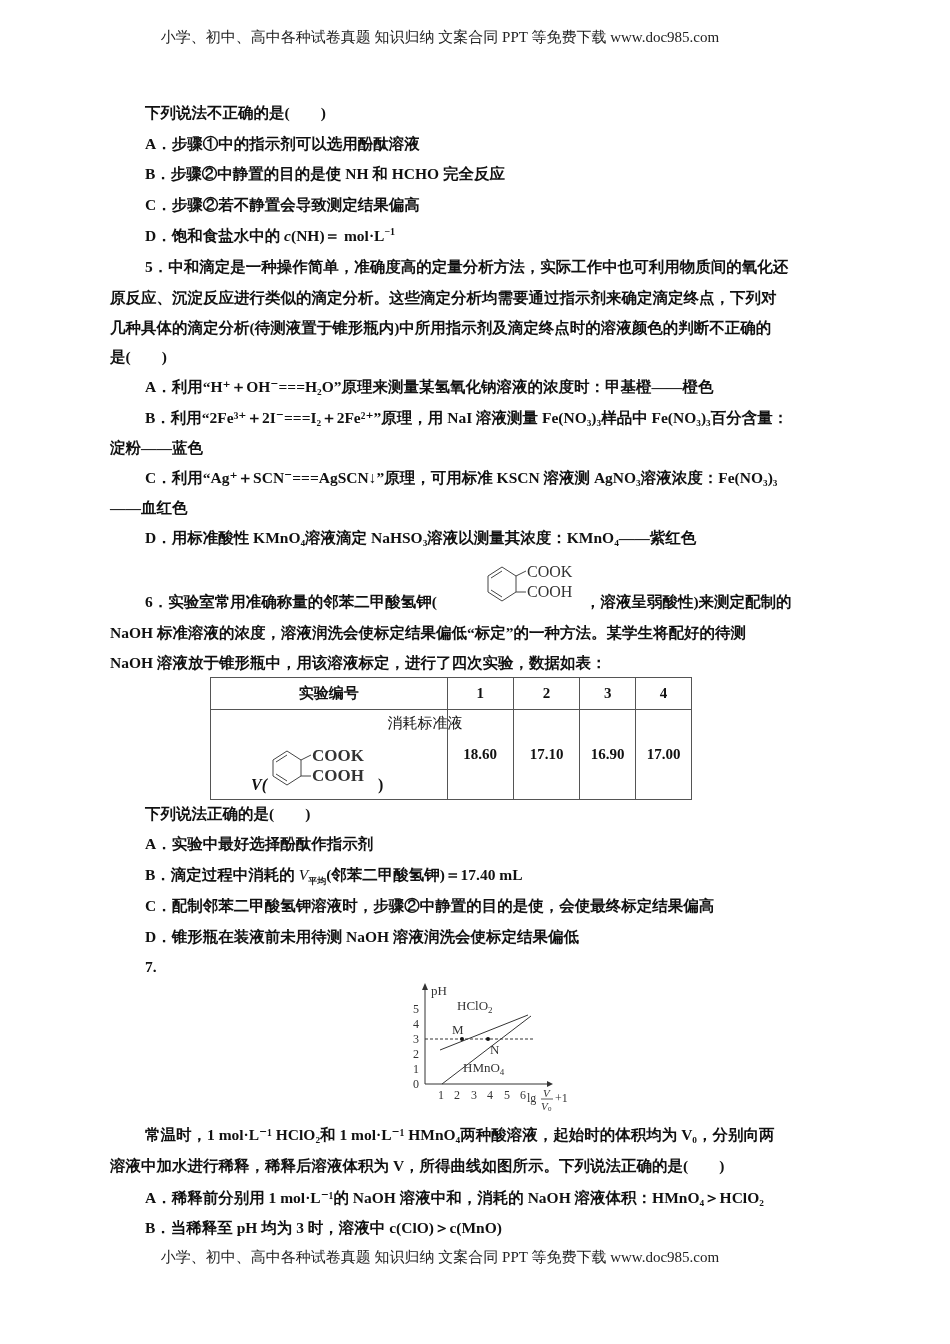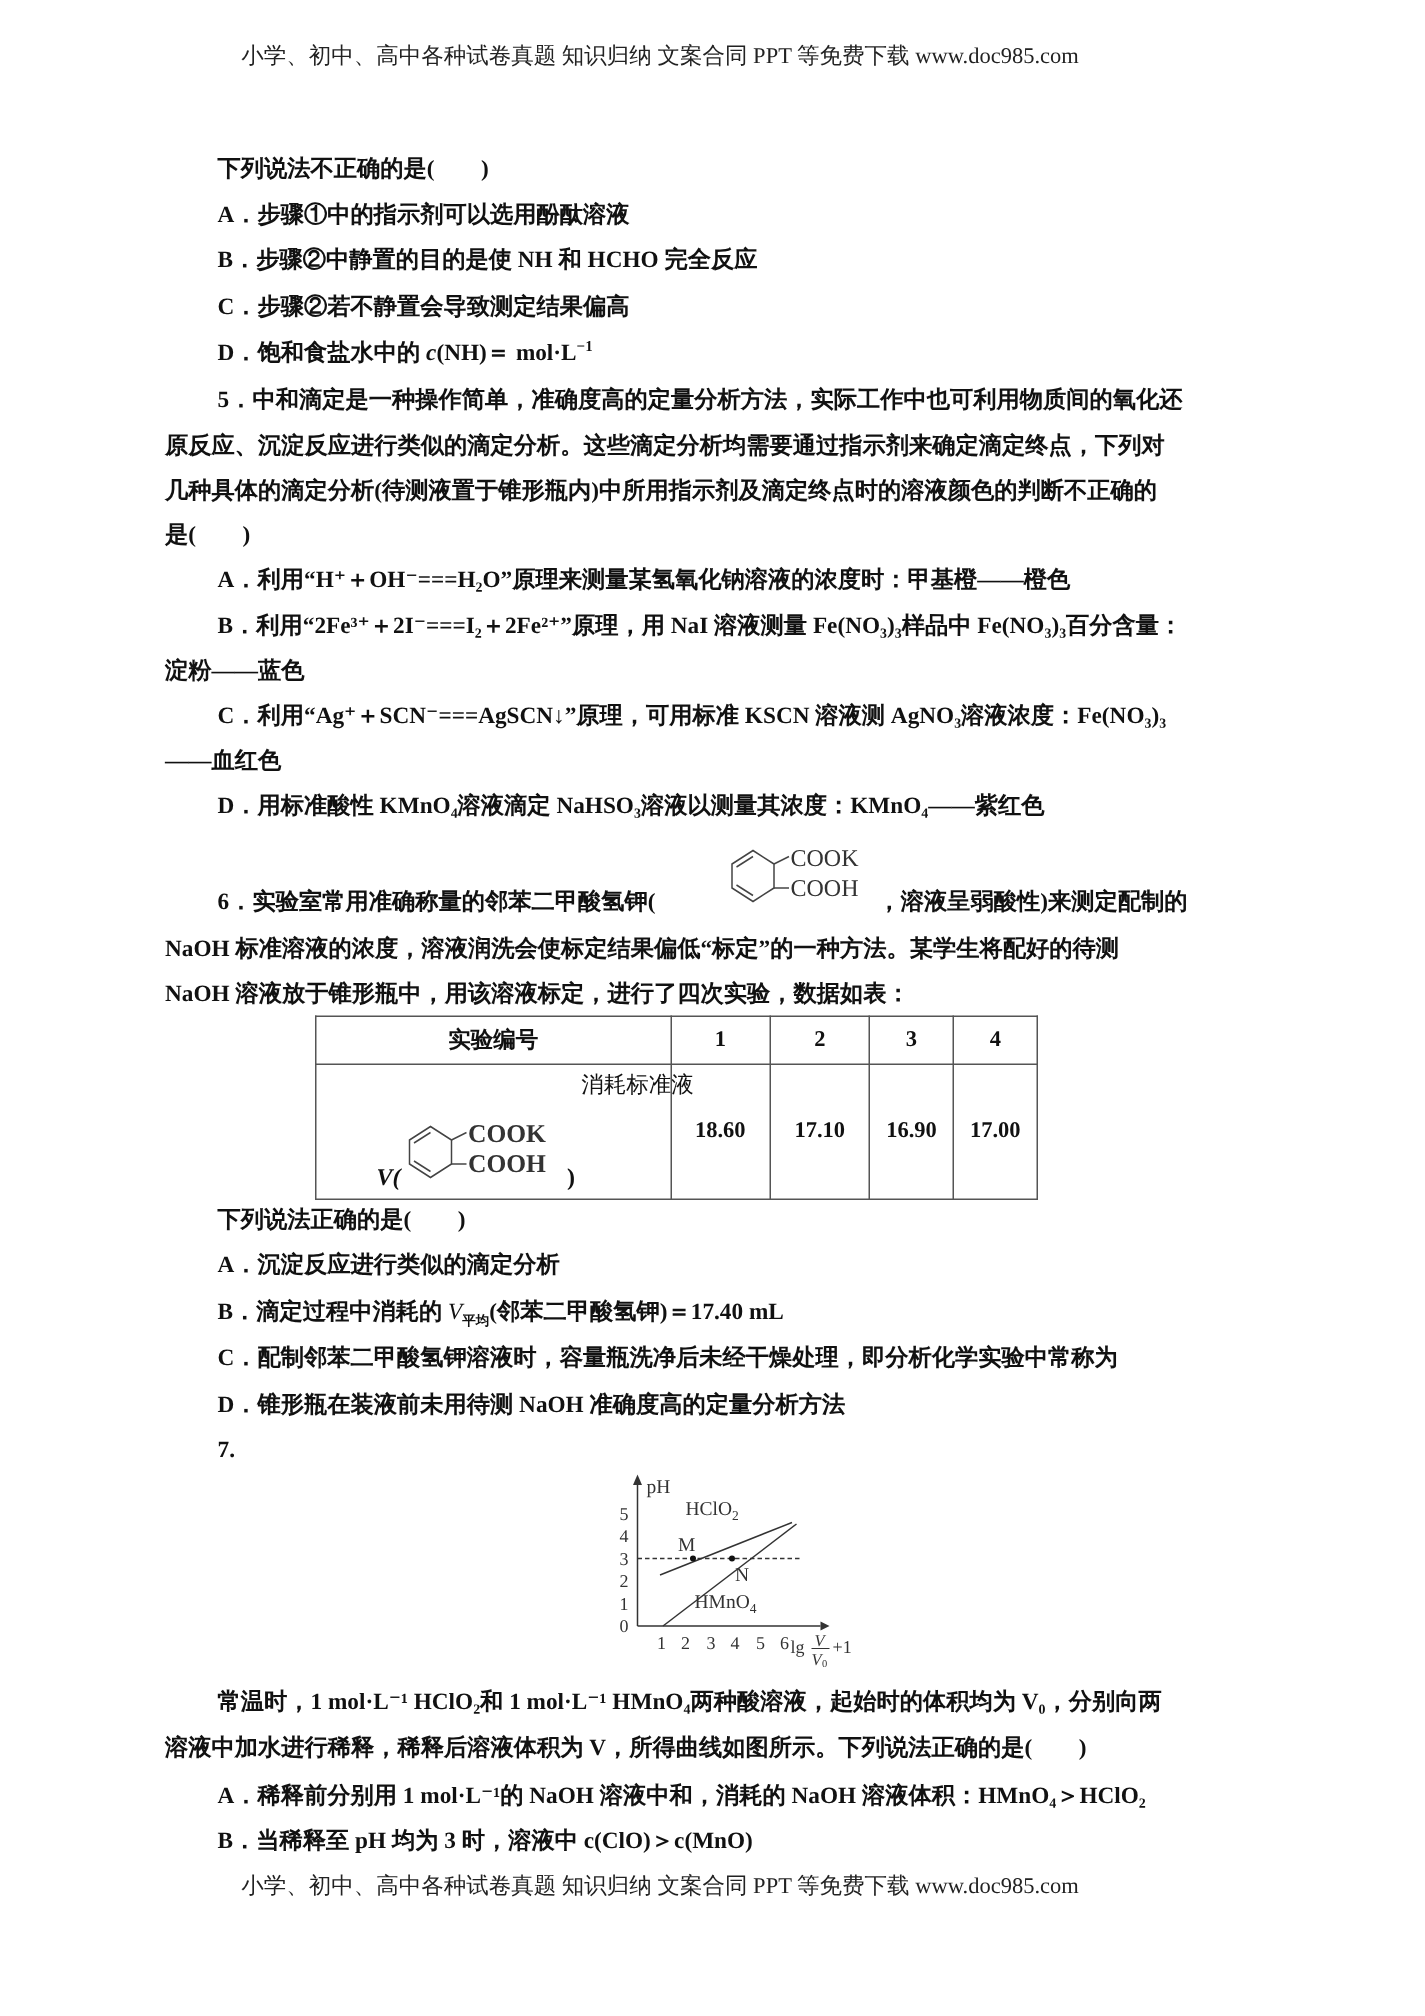--- a/index.html
+++ b/index.html
@@ -92,24 +92,24 @@
     </td>
     <td>18.60</td>
     <td>17.10</td>
     <td>16.90</td>
     <td>17.00</td>
   </tr>
 </tbody>
   </table>
 
 <div class="line l1" style="top:804px">下列说法正确的是(　　)</div>
-<div class="line l1" style="top:834px">A．沉淀反应进行类似的滴定分析</div>
+<div class="line l1" style="top:834px">A．实验中最好选择酚酞作指示剂</div>
 <div class="line l1" style="top:865px"><span>B．滴定过程中消耗的 </span><span class="it thin">V</span><sub style="font-size:9px">平均</sub><span>(邻苯二甲酸氢钾)＝17.40 mL</span></div>
-<div class="line l1" style="top:896px">C．配制邻苯二甲酸氢钾溶液时，容量瓶洗净后未经干燥处理，即分析化学实验中常称为</div>
-<div class="line l1" style="top:927px">D．锥形瓶在装液前未用待测 NaOH 准确度高的定量分析方法</div>
+<div class="line l1" style="top:896px">C．配制邻苯二甲酸氢钾溶液时，步骤②中静置的目的是使，会使最终标定结果偏高</div>
+<div class="line l1" style="top:927px">D．锥形瓶在装液前未用待测 NaOH 溶液润洗会使标定结果偏低</div>
 
 <div class="line l1" style="top:957px">7.</div>
 
 <svg class="chart" width="200" height="135">
 
   <line x1="30" y1="106" x2="152" y2="106" stroke="#333"></line>
   <polygon points="152,103 158,106 152,109" fill="#333"></polygon>
   <line x1="30" y1="106" x2="30" y2="8" stroke="#333"></line>
   <polygon points="27,12 30,5 33,12" fill="#333"></polygon>
   <text x="36" y="17" font-family="Liberation Serif, serif" font-size="13" fill="#333">pH</text>

